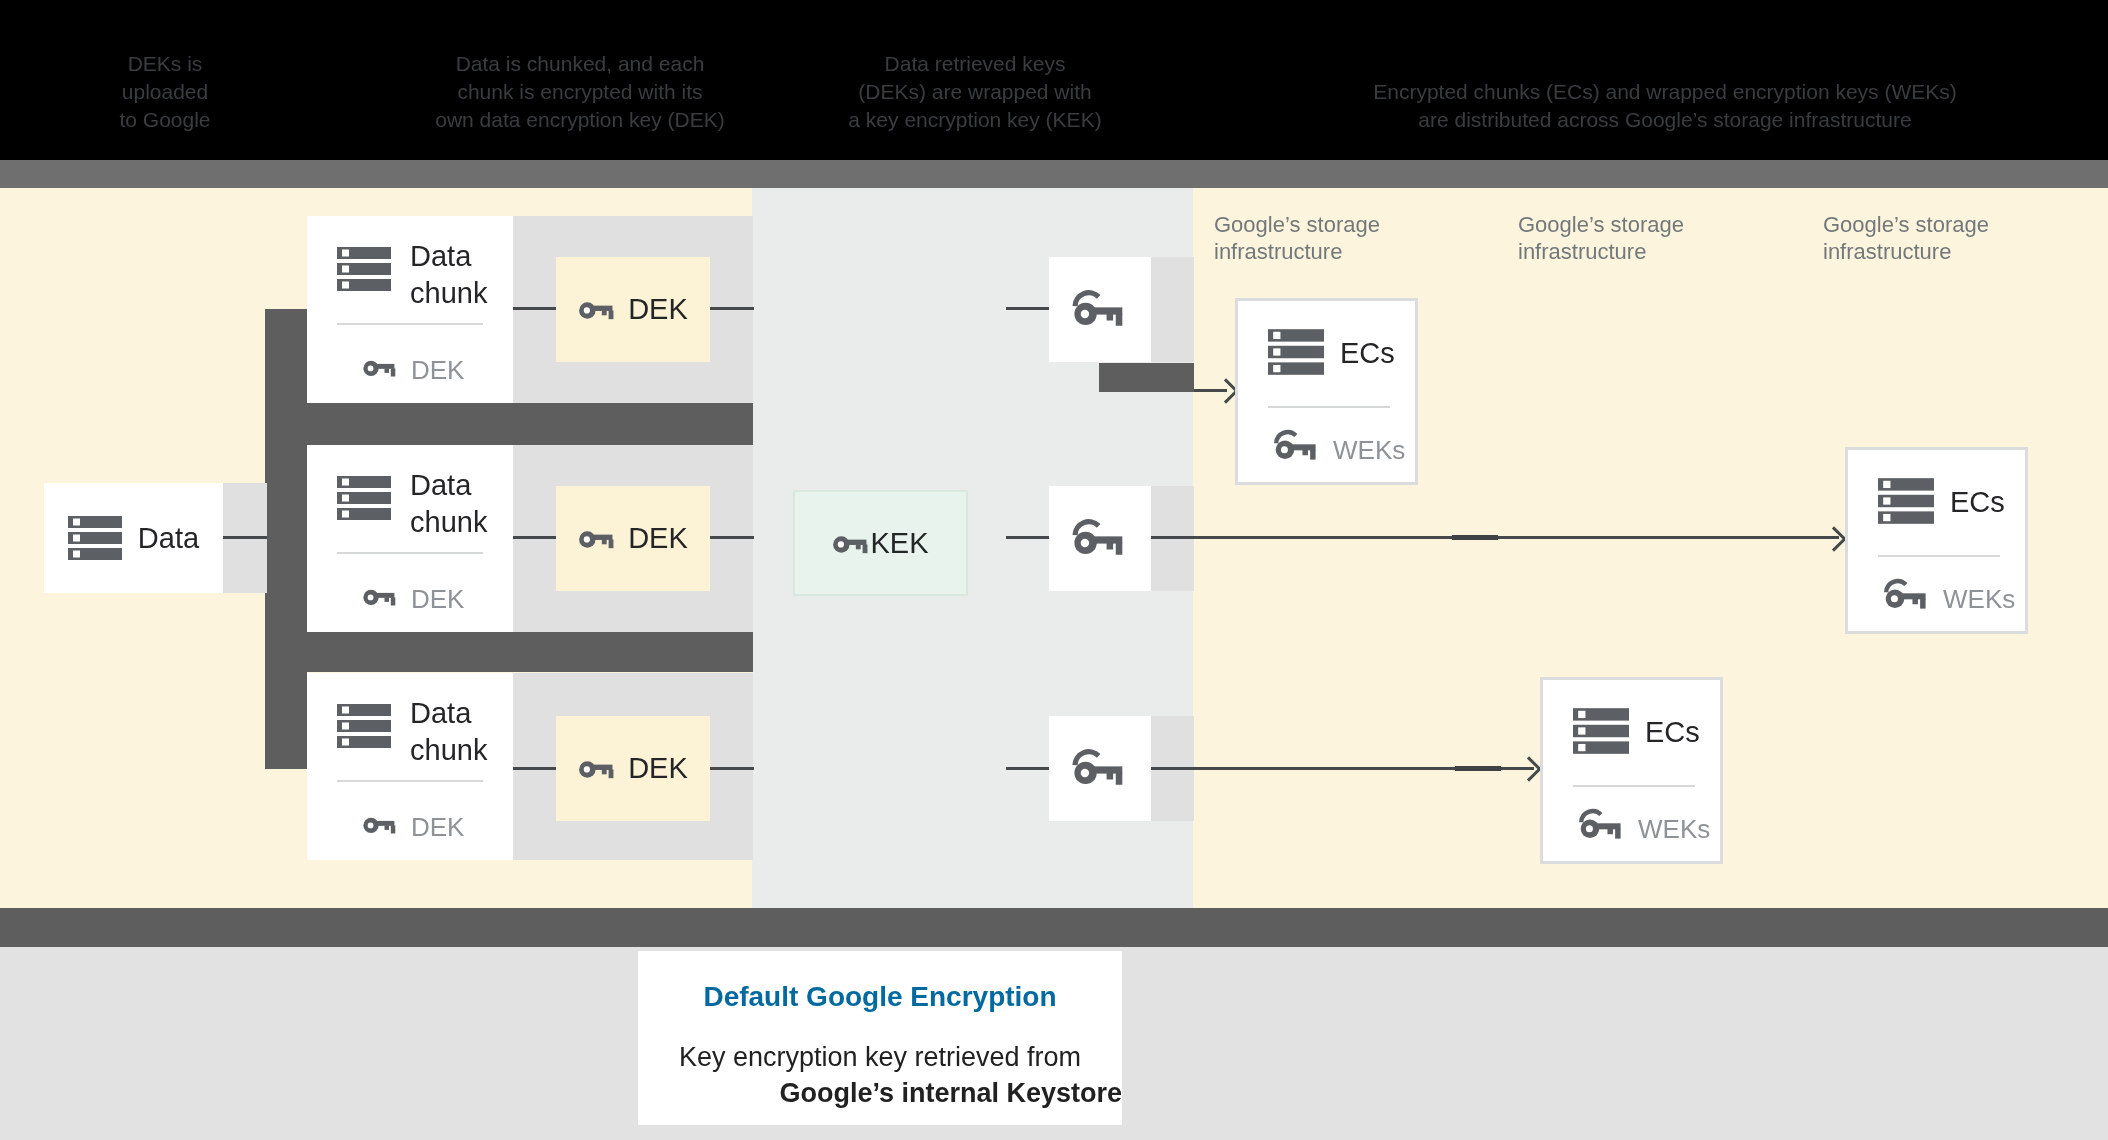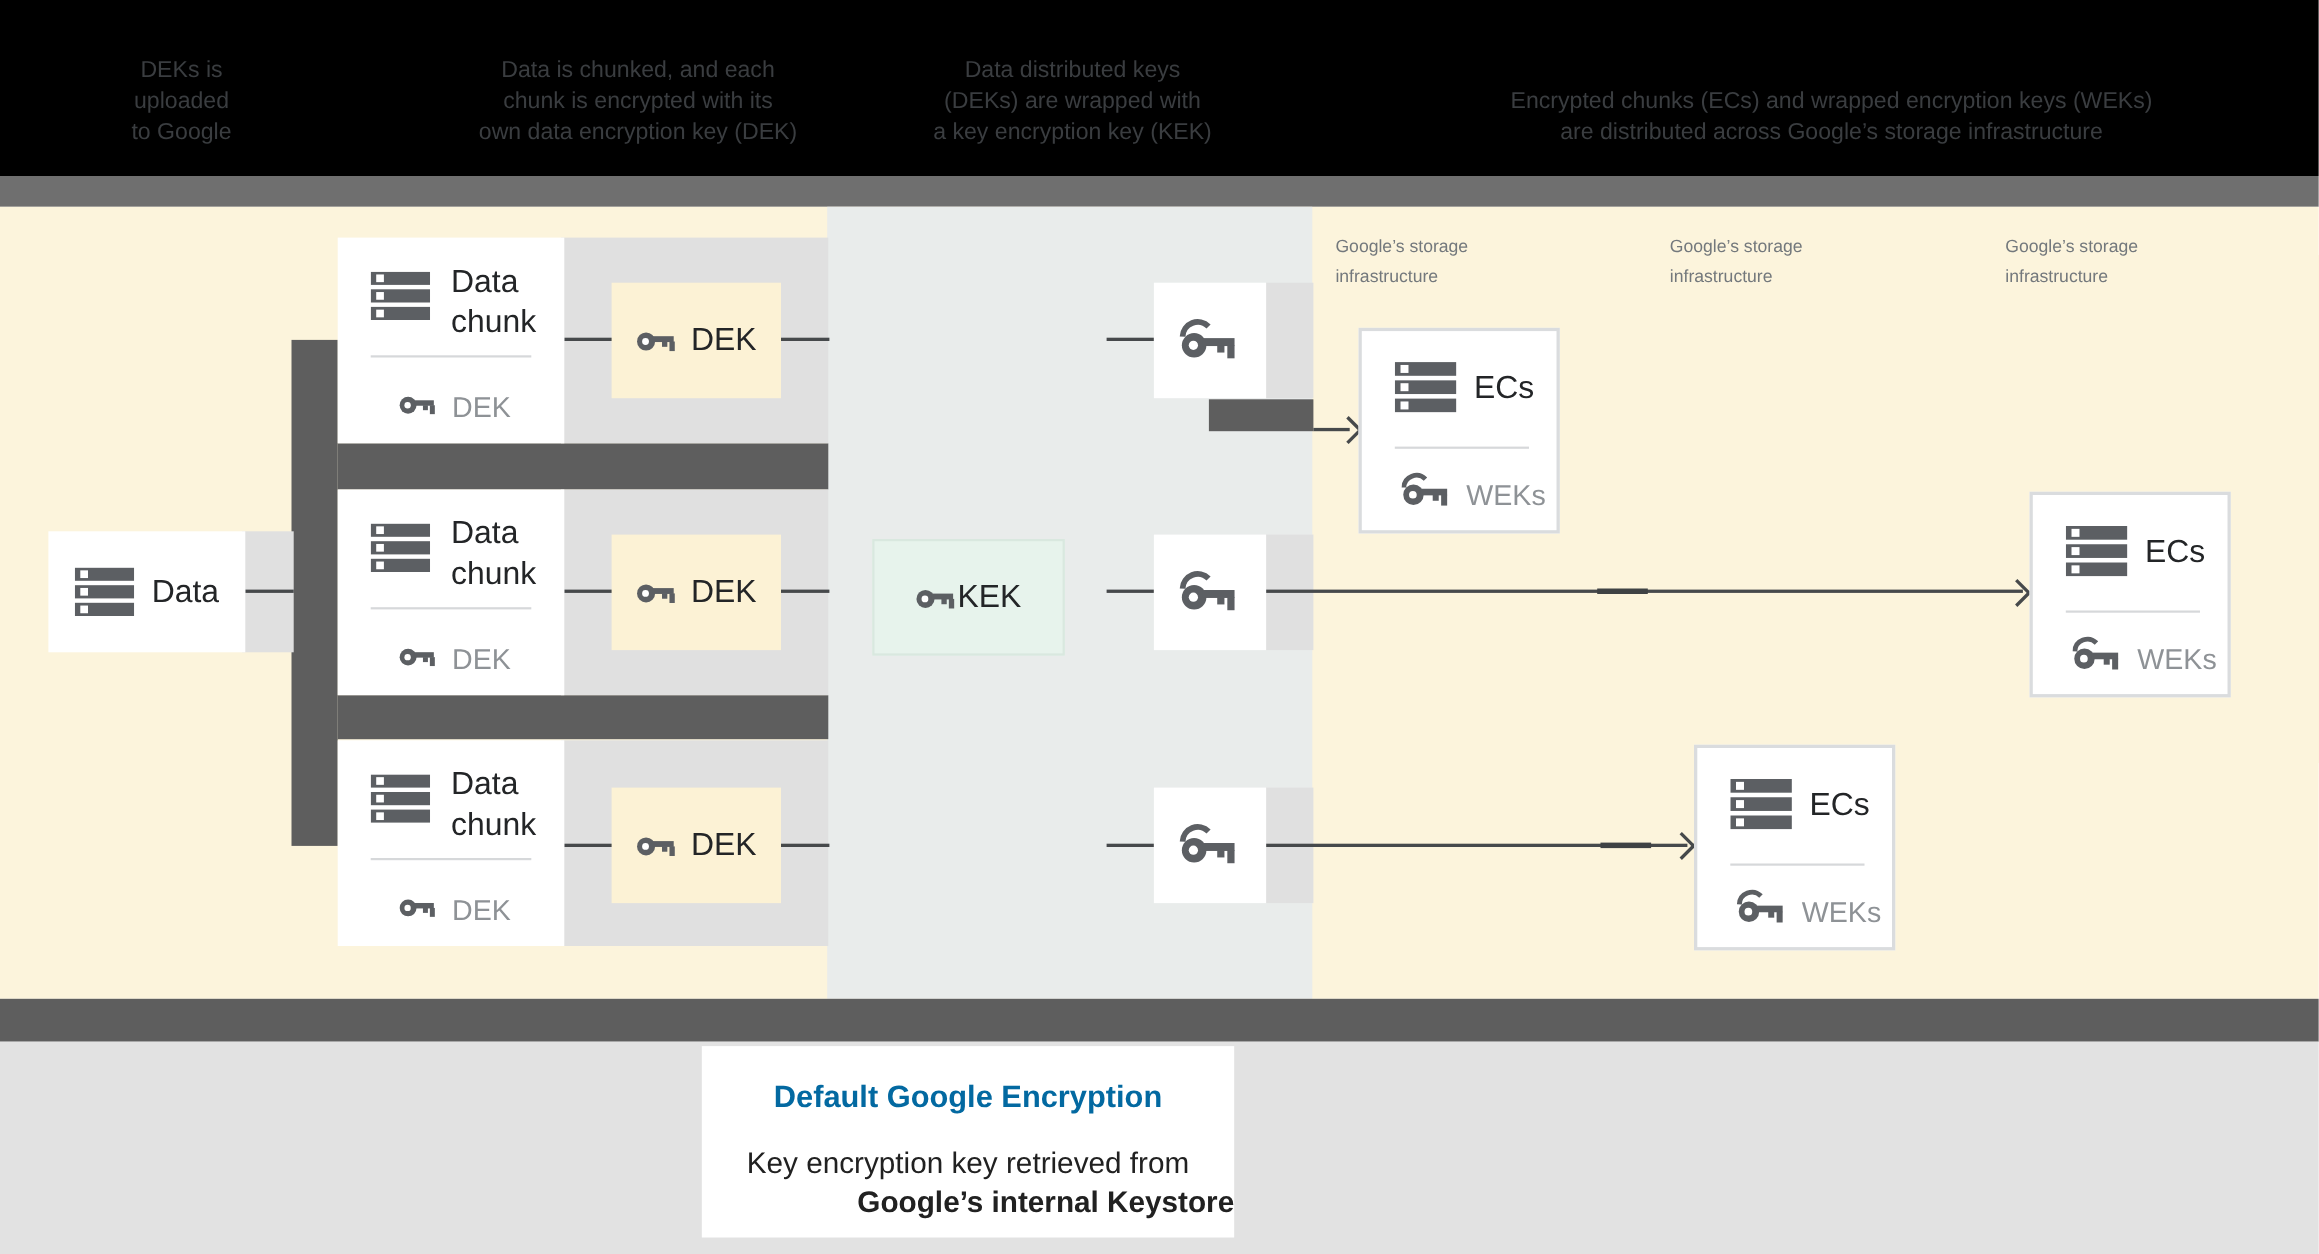--- a/index.html
+++ b/index.html
@@ -35,21 +35,21 @@
   .dek-box{width:154px;height:105px;background:#fcf2d5;gap:12px;}
   .kek-box{left:793px;top:490px;width:175px;height:106px;background:#e7f3ec;
            border:2px solid #d9e8df;box-sizing:border-box;}
   .key-box{width:102px;height:105px;background:#fff;}
   .ecs-box{width:183px;height:187px;background:#fff;border:3px solid #dadcde;box-sizing:border-box;}
 
   .lbl{color:#232527;font-size:29px;}
   .lbl2{color:#232527;font-size:29px;line-height:37px;}
   .graylbl{color:#8e9296;font-size:26px;}
   .divider{background:#d6d8da;height:2px;}
-  .storage{color:#73787c;font-size:16px;line-height:27px;}
+  .storage{color:#73787c;font-size:22px;line-height:27px;}
 
   
   .card{left:638px;top:951px;width:484px;height:174px;background:#fff;text-align:center;}
   .card-title{margin-top:30px;font-size:28px;font-weight:bold;color:#0369a1;}
   .card-line{font-size:27px;color:#212121;line-height:36px;}
   .card-line.b{font-weight:bold;text-align:right;}
   .card-gap{height:26px;}
 
   svg{display:block;}
 </style>
@@ -69,21 +69,21 @@
     <div>DEKs is</div>
     <div>uploaded</div>
     <div>to Google</div>
   </div>
   <div class="abs cap" style="left:395px;top:50px;width:370px;">
     <div>Data is chunked, and each</div>
     <div>chunk is encrypted with its</div>
     <div>own data encryption key (DEK)</div>
   </div>
   <div class="abs cap" style="left:755px;top:50px;width:440px;">
-    <div>Data distributed keys</div>
+    <div>Data retrieved keys</div>
     <div>(DEKs) are wrapped with</div>
     <div>a key encryption key (KEK)</div>
   </div>
   <div class="abs cap" style="left:1285px;top:78px;width:760px;">
     <div>Encrypted chunks (ECs) and wrapped encryption keys (WEKs)</div>
     <div>are distributed across Google’s storage infrastructure</div>
   </div>
 
   <div class="abs dark" style="left:265px;top:309px;width:42px;height:460px;"></div>
   <div class="abs dark" style="left:307px;top:403px;width:446px;height:42px;"></div>

